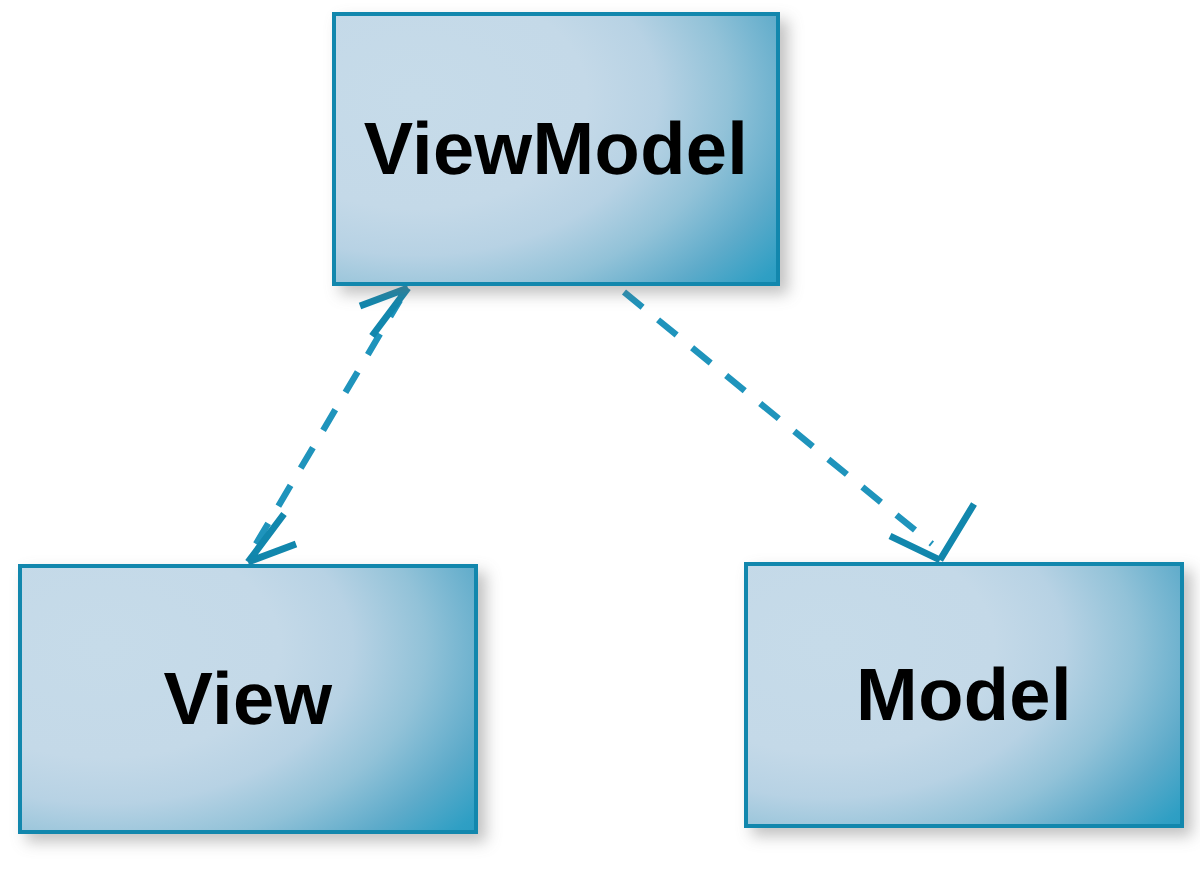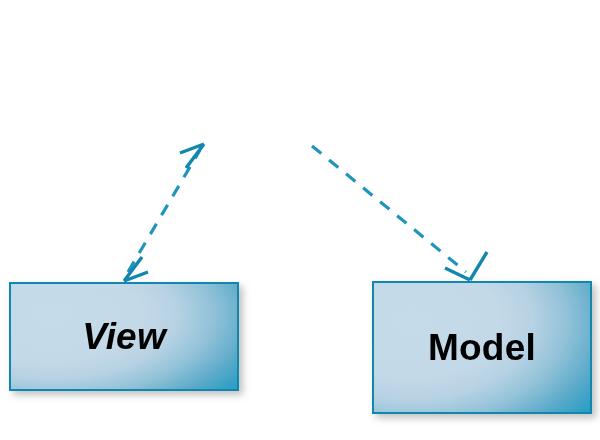--- a/index.html
+++ b/index.html
@@ -36,21 +36,21 @@
   }
   .node-label {
     color: #000000;
     font-weight: bold;
     letter-spacing: 0.2px;
     line-height: 1;
     user-select: none;
   }
   #node-viewmodel { left: 166px; top: 6px; width: 224px; height: 137px; }
   #node-viewmodel .node-label { font-size: 37px; }
-  #node-view { left: 9px; top: 282px; width: 230px; height: 109px; font-style: italic; }
+  #node-view { left: 9px; top: 282px; width: 230px; height: 135px; }
   #node-view .node-label { font-size: 37px; }
   #node-model { left: 372px; top: 281px; width: 220px; height: 133px; }
   #node-model .node-label { font-size: 37px; }
 
   #edges {
     position: absolute;
     left: 0; top: 0;
     width: 600px;
     height: 440px;
     pointer-events: none;
@@ -85,20 +85,23 @@
       <path class="edge-head" d="M 142 257 L 124 281 M 124 281 L 148 272"></path>
     </g>
 
     <g>
       <line class="edge-line" x1="312" y1="146" x2="466" y2="272"></line>
 
       <path class="edge-head" d="M 487 252 L 470 280 M 470 280 L 445 268"></path>
     </g>
   </svg>
 
+  <div class="node" id="node-viewmodel">
+    <span class="node-label">ViewModel</span>
+  </div>
 
   <div class="node" id="node-view">
     <span class="node-label">View</span>
   </div>
 
   <div class="node" id="node-model">
     <span class="node-label">Model</span>
   </div>
 
 </div>

